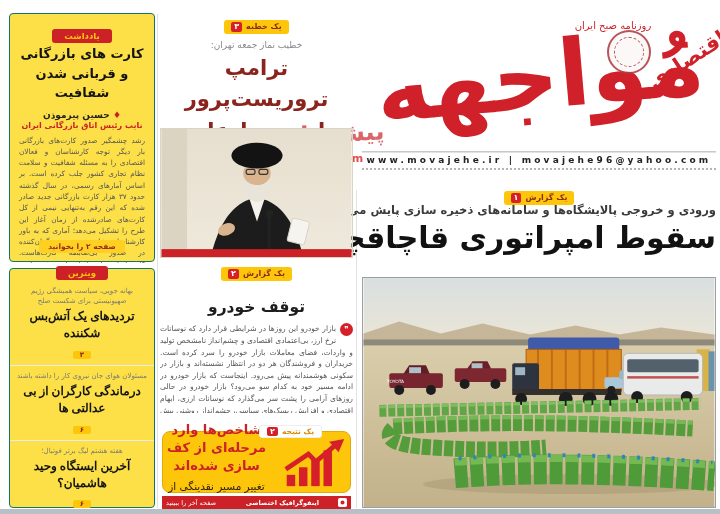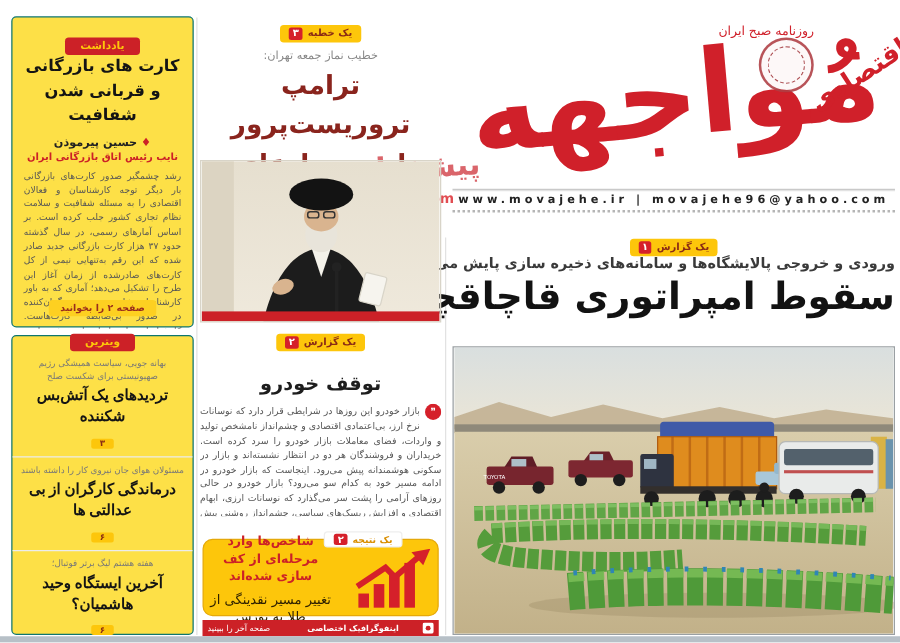--- a/index.html
+++ b/index.html
@@ -57,21 +57,21 @@
      color: #fff; font-size: 8px; line-height: 13px; text-align: center; margin-left: 4px; }
 
   .bourse-box { left: 162px; top: 431px; width: 189px; height: 62px; background: #fdc60b;
      border: 1px solid #e5a90a; border-radius: 8px; }
   .bourse-badge { position: absolute; top: -7px; right: 28px; display: inline-flex; gap: 4px;
      align-items: center; background: #fff; border: 1px solid #eee; color: #d98e00;
      font-size: 7.5px; font-weight: bold; padding: 1px 7px; border-radius: 3px; }
   .bourse-inner { display: flex; flex-direction: row-reverse; height: 100%; align-items: center; }
   .bourse-chart { width: 74px; padding: 4px 2px 2px 6px; }
   .bourse-text { flex: 1; text-align: center; padding: 8px 6px 4px 0; }
-  .bourse-kicker { font-size: 10px; font-weight: bold; color: #cc2127; line-height: 1.4; }
+  .bourse-kicker { font-size: 13px; font-weight: bold; color: #cc2127; line-height: 1.4; }
   .bourse-headline { margin-top: 4px; font-size: 10.5px; font-weight: normal; color: #2e2000; line-height: 1.35; }
 
   .info-strip { left: 162px; top: 496px; width: 189px; height: 13px; background: #cc2127;
      display: flex; align-items: center; justify-content: space-between; padding: 0 4px; }
   .strip-right { display: flex; align-items: center; gap: 19px; color: #fff;
      font-size: 6.5px; font-weight: bold; }
   .strip-left { color: #fff; font-size: 6.5px; }
 
   
   .logo { left: 365px; top: 2px; width: 350px; height: 150px; display: flex;

